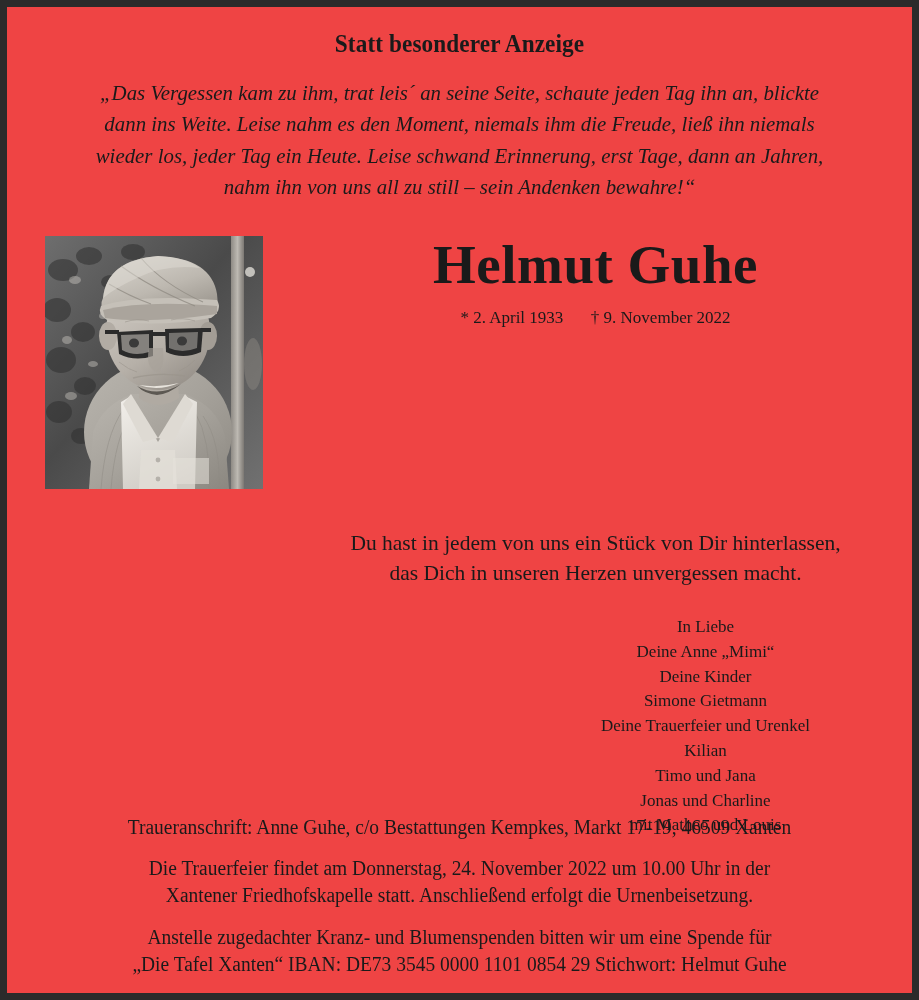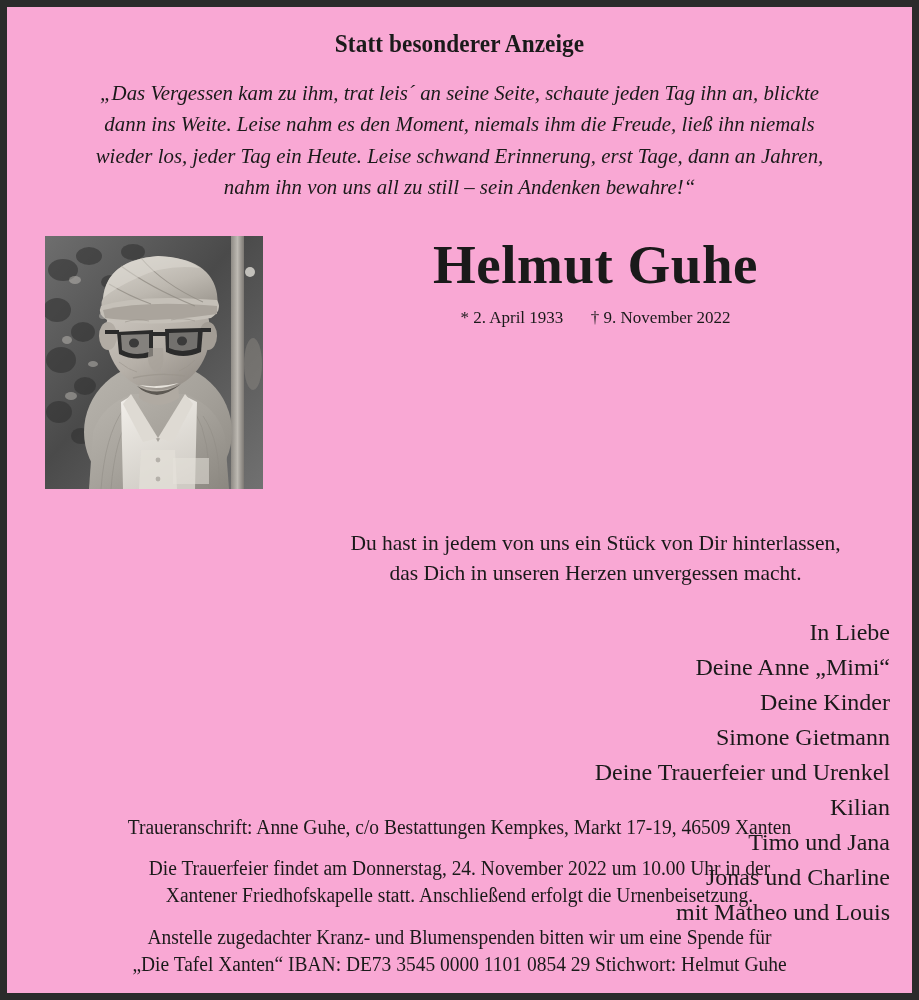--- a/index.html
+++ b/index.html
@@ -12,21 +12,21 @@
     height: 1000px;
     font-family: "Liberation Serif", "DejaVu Serif", serif;
     color: #1a1a1a;
     overflow: hidden;
   }
   #notice {
     position: relative;
     box-sizing: border-box;
     width: 919px;
     height: 1000px;
-    background: #f9a8d4;
+    background: #ef4444;
     border: 7px solid #2b2b2b;
     padding: 0;
   }
   .inner {
     position: relative;
     box-sizing: border-box;
     width: 100%;
     height: 100%;
     padding: 0 22px;
   }
@@ -97,23 +97,23 @@
     line-height: 1.42;
     margin: 30px 0 0 278px;
     padding-right: 6px;
   }
   .tribute .ln { display: block; white-space: nowrap; }
 
   
   .family {
     margin: 26px 0 0 0;
     padding-left: 492px;
-    font-size: 24px;
+    font-size: 17px;
     line-height: 1.46;
-    text-align: right;
+    text-align: center;
   }
   .family .ln { display: block; white-space: nowrap; }
 
   
   .footer {
     position: absolute;
     left: 22px;
     right: 22px;
     bottom: 31px;
     text-align: center;

